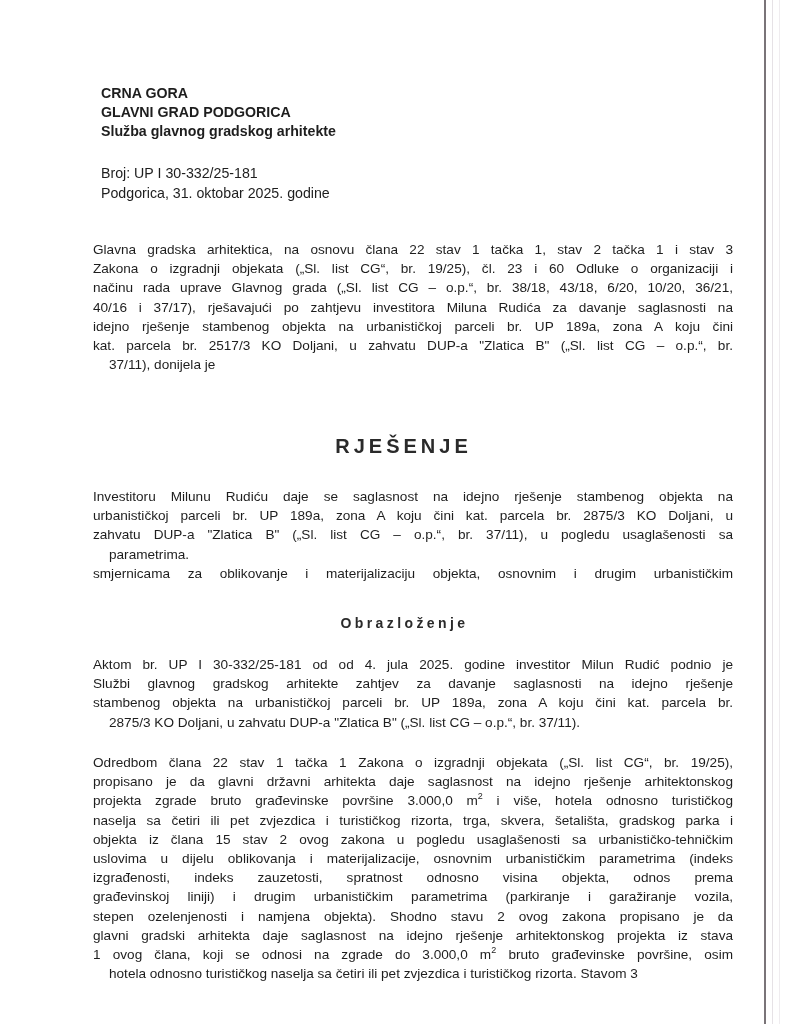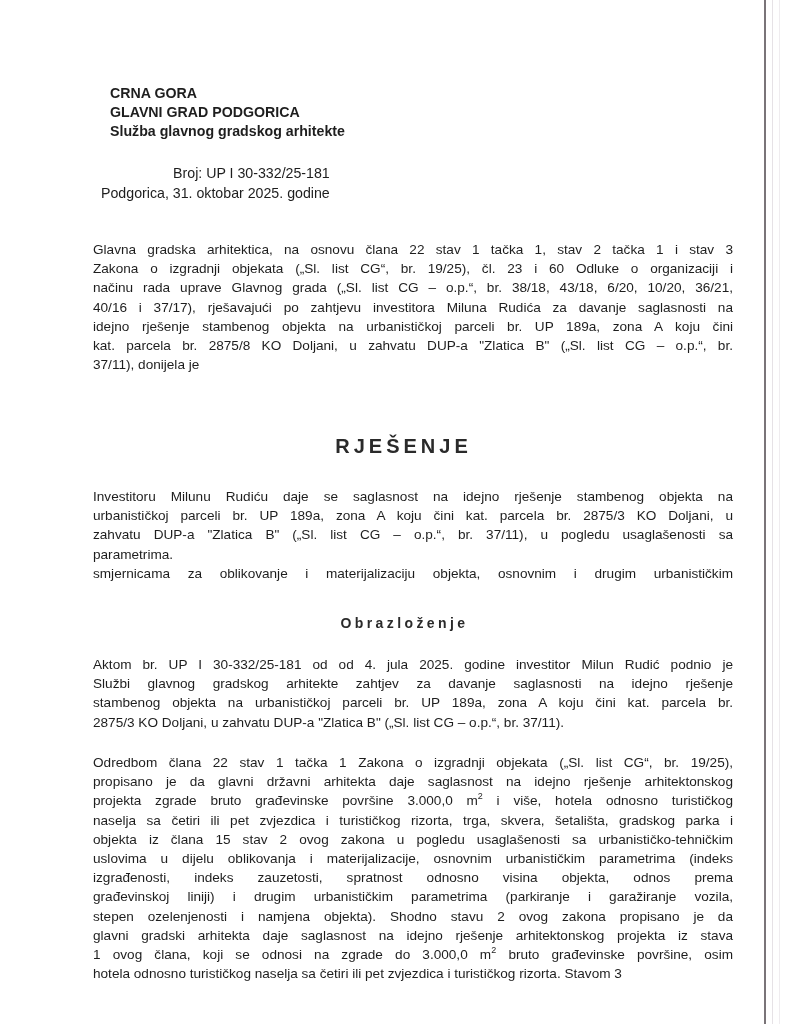--- a/index.html
+++ b/index.html
@@ -40,52 +40,53 @@
     .edge-line-3 {
       position: absolute;
       top: 0;
       left: 779px;
       width: 1px;
       height: 1024px;
       background: #efecef;
     }
     .header {
       position: absolute;
-      left: 110px;
+      left: 101px;
       top: 84px;
       font-size: 14.2px;
       line-height: 19px;
       font-weight: bold;
     }
     .header div { white-space: nowrap; }
     .meta {
       position: absolute;
       left: 101px;
       top: 164px;
       font-size: 14.2px;
       line-height: 19.5px;
     }
-    .meta div { white-space: nowrap; text-align: right; }
+    .meta div { white-space: nowrap; }
     .para {
       position: absolute;
       left: 93px;
       width: 640px;
       font-size: 13.6px;
       line-height: 19.2px;
     }
     .para .ln {
       display: block;
       text-align: justify;
       text-align-last: justify;
       white-space: nowrap;
       height: 19.2px;
       overflow: visible;
     }
     .para .ln.last {
       text-align-last: left;
+      margin-left: 16px;
     }
     .p1 { top: 240px; }
     .p2 { top: 487px; }
     .p3 { top: 655px; }
     .p4 { top: 753px; }
     .heading {
       position: absolute;
       left: 0;
       width: 793px;
       text-align: center;
@@ -126,21 +127,21 @@
     <div>Broj:  UP I 30-332/25-181</div>
     <div>Podgorica, 31. oktobar 2025. godine</div>
   </div>
 
   <div class="para p1">
       <span class="ln">Glavna gradska arhitektica, na osnovu člana 22 stav 1 tačka 1, stav 2 tačka 1 i stav 3</span>
       <span class="ln">Zakona o izgradnji objekata („Sl. list CG“, br. 19/25), čl. 23 i 60 Odluke o organizaciji i</span>
       <span class="ln">načinu rada uprave Glavnog grada („Sl. list CG – o.p.“, br. 38/18, 43/18, 6/20, 10/20, 36/21,</span>
       <span class="ln">40/16 i 37/17), rješavajući po zahtjevu investitora Miluna Rudića za davanje saglasnosti na</span>
       <span class="ln">idejno rješenje stambenog objekta na urbanističkoj parceli br. UP 189a, zona A koju čini</span>
-      <span class="ln">kat. parcela br. 2875/8 KO Doljani, u zahvatu DUP-a "Zlatica B" („Sl. list CG – o.p.“, br.</span>
+      <span class="ln">kat. parcela br. 2517/3 KO Doljani, u zahvatu DUP-a "Zlatica B" („Sl. list CG – o.p.“, br.</span>
       <span class="ln last">37/11), donijela je</span>
     </div>
 
   <div class="heading h-rjesenje">RJEŠENJE</div>
 
   <div class="para p2">
       <span class="ln">Investitoru Milunu Rudiću daje se saglasnost na idejno rješenje stambenog objekta na</span>
       <span class="ln">urbanističkoj parceli br. UP 189a, zona A koju čini kat. parcela br. 2875/3 KO Doljani, u</span>
       <span class="ln">zahvatu DUP-a "Zlatica B" („Sl. list CG – o.p.“, br. 37/11), u pogledu usaglašenosti sa</span>
       <span class="ln last">parametrima.</span>

